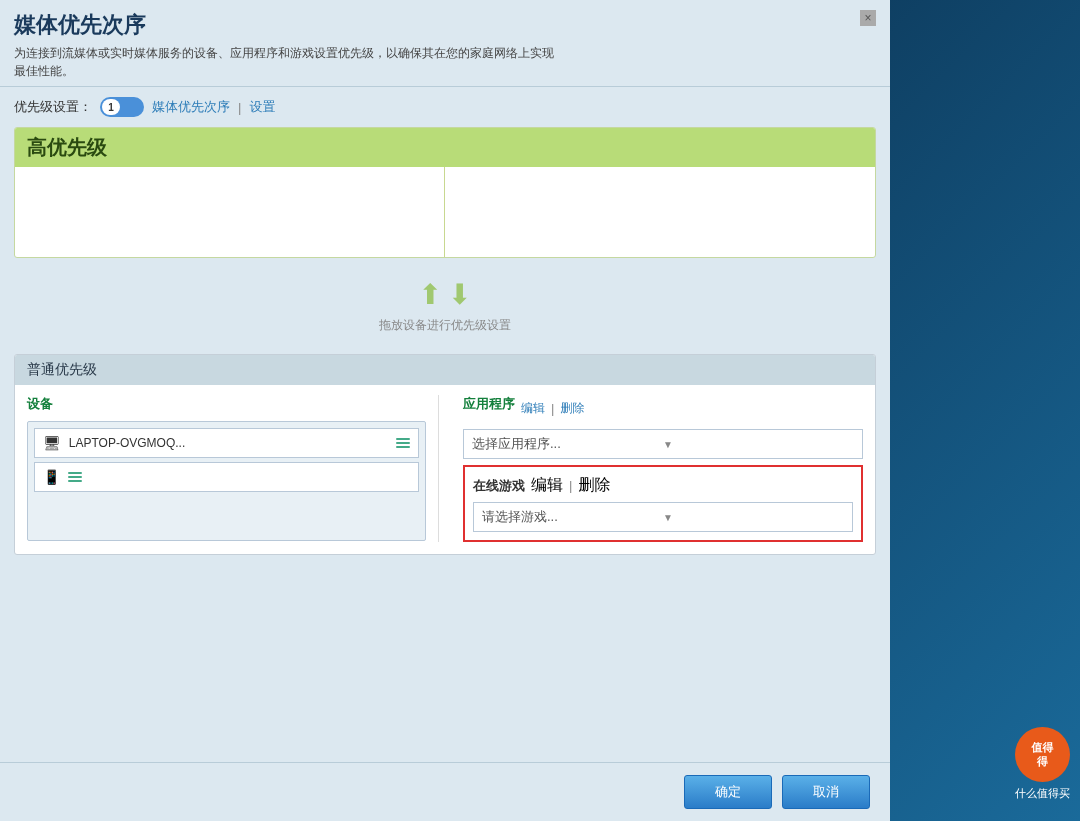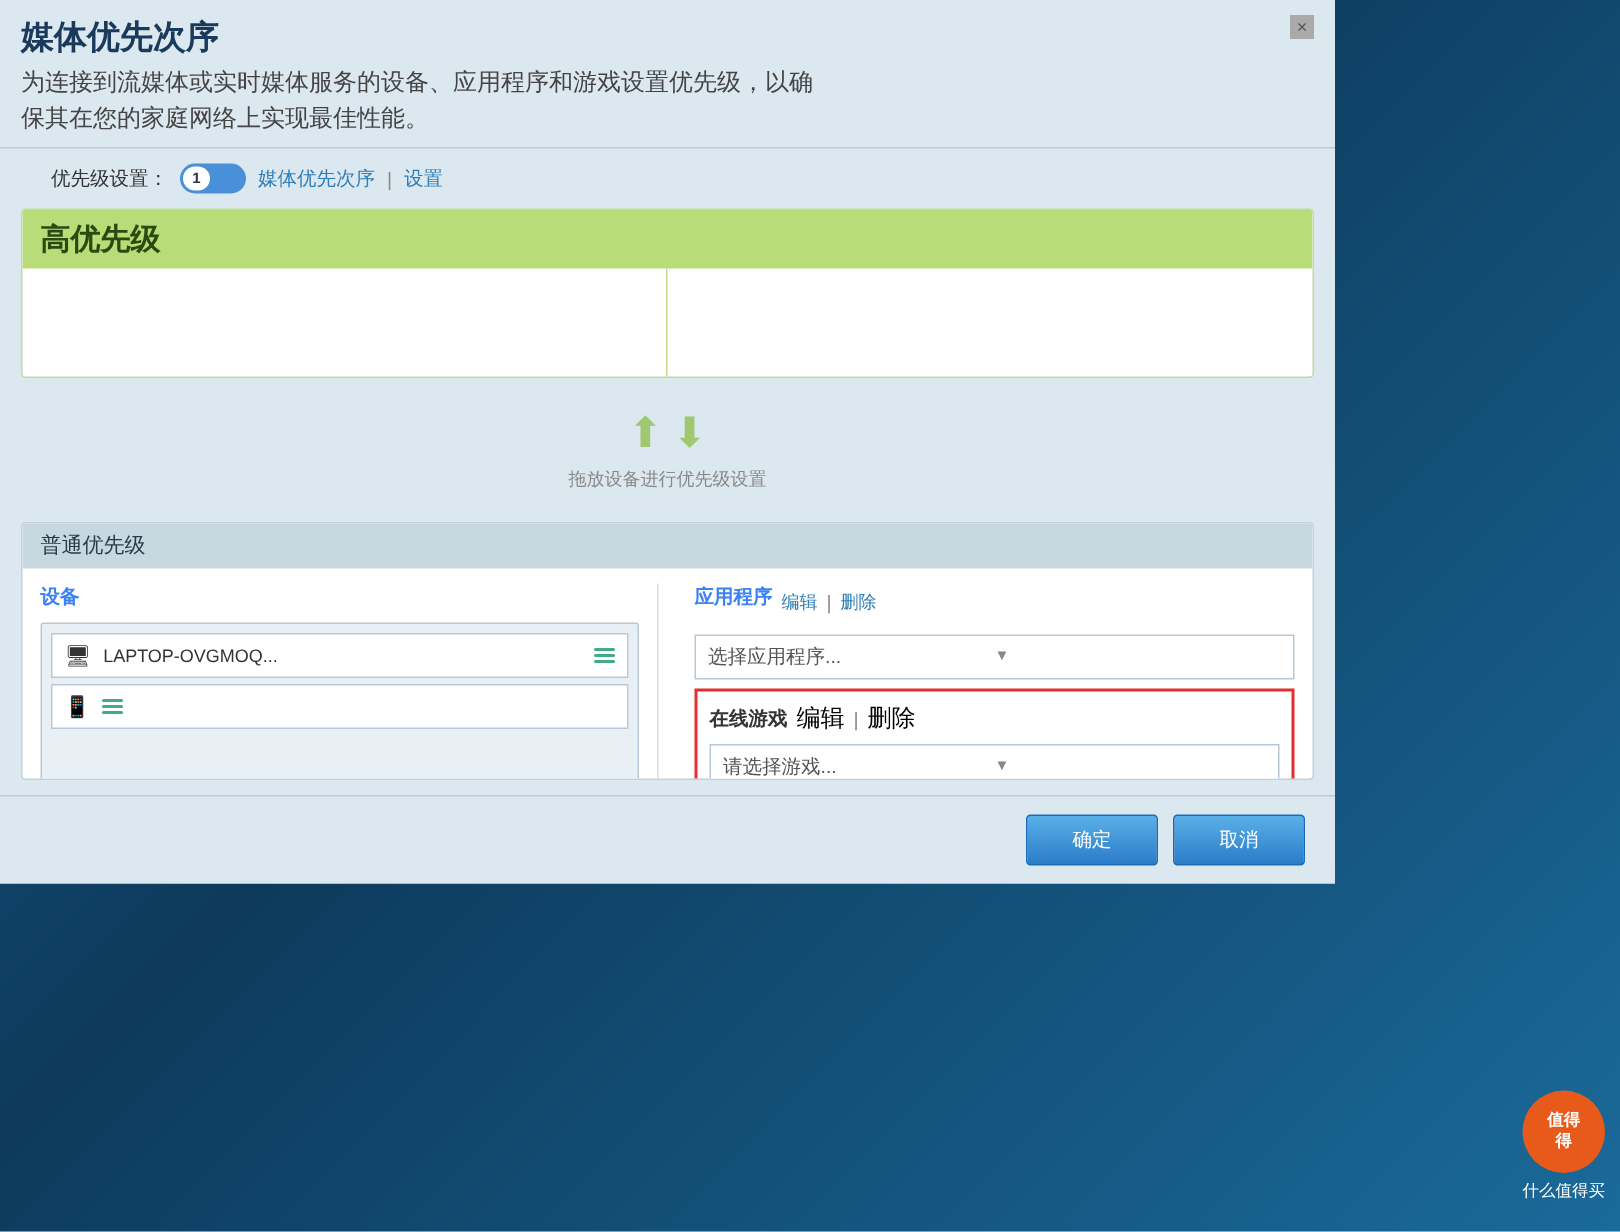--- a/index.html
+++ b/index.html
@@ -14,21 +14,21 @@
       justify-content: flex-start;
       position: relative;
       overflow: hidden;
     }
 
     .dialog {
       position: absolute;
       top: 0;
       left: 0;
       width: 890px;
-      height: 589px;
+      height: 821px;
       background: #dce8f0;
       display: flex;
       flex-direction: column;
     }
 
     .dialog-titlebar {
       background: #dce8f0;
       padding: 10px 14px 6px 14px;
       display: flex;
       justify-content: space-between;
@@ -36,21 +36,21 @@
       border-bottom: 1px solid #b8ccd8;
     }
 
     .dialog-title {
       font-size: 22px;
       font-weight: bold;
       color: #1a3a5c;
     }
 
     .dialog-subtitle {
-      font-size: 16px;
+      font-size: 12px;
       color: #444;
       margin-top: 4px;
       max-width: 540px;
       line-height: 1.5;
     }
 
     .close-btn {
       width: 16px;
       height: 16px;
       background: #aaa;
@@ -96,21 +96,20 @@
       gap: 10px;
       overflow-y: auto;
     }
 
     .priority-row {
       display: flex;
       align-items: center;
       gap: 8px;
       font-size: 13px;
       color: #333;
-      margin-left: 20px;
     }
 
     .toggle-switch {
       display: inline-flex;
       width: 44px;
       height: 20px;
       background: #4a90d9;
       border-radius: 10px;
       align-items: center;
       padding: 2px;
@@ -212,21 +211,21 @@
       border-right: 1px solid #ddd;
     }
 
     .right-col {
       padding-left: 12px;
     }
 
     .col-label {
       font-size: 13px;
       font-weight: bold;
-      color: #3b82f6;
+      color: #15803d;
       margin-bottom: 8px;
     }
 
     .col-label-row {
       display: flex;
       align-items: center;
       gap: 6px;
       margin-bottom: 8px;
     }
 

